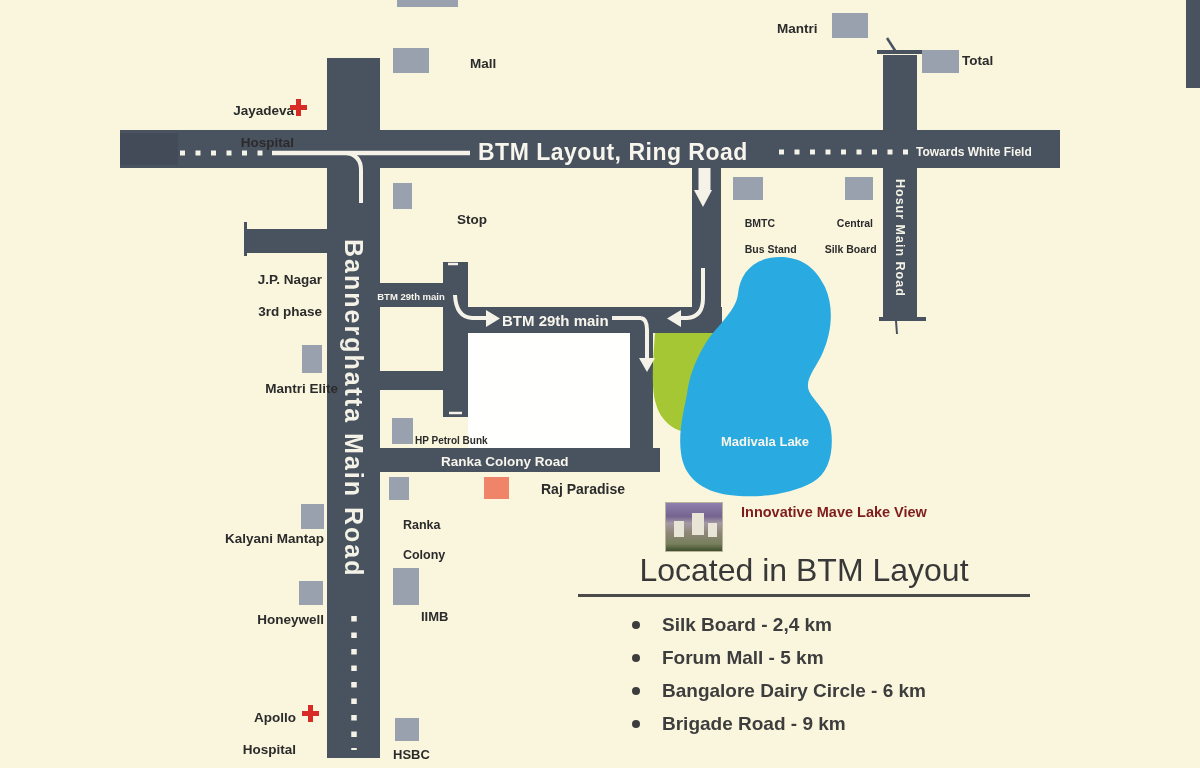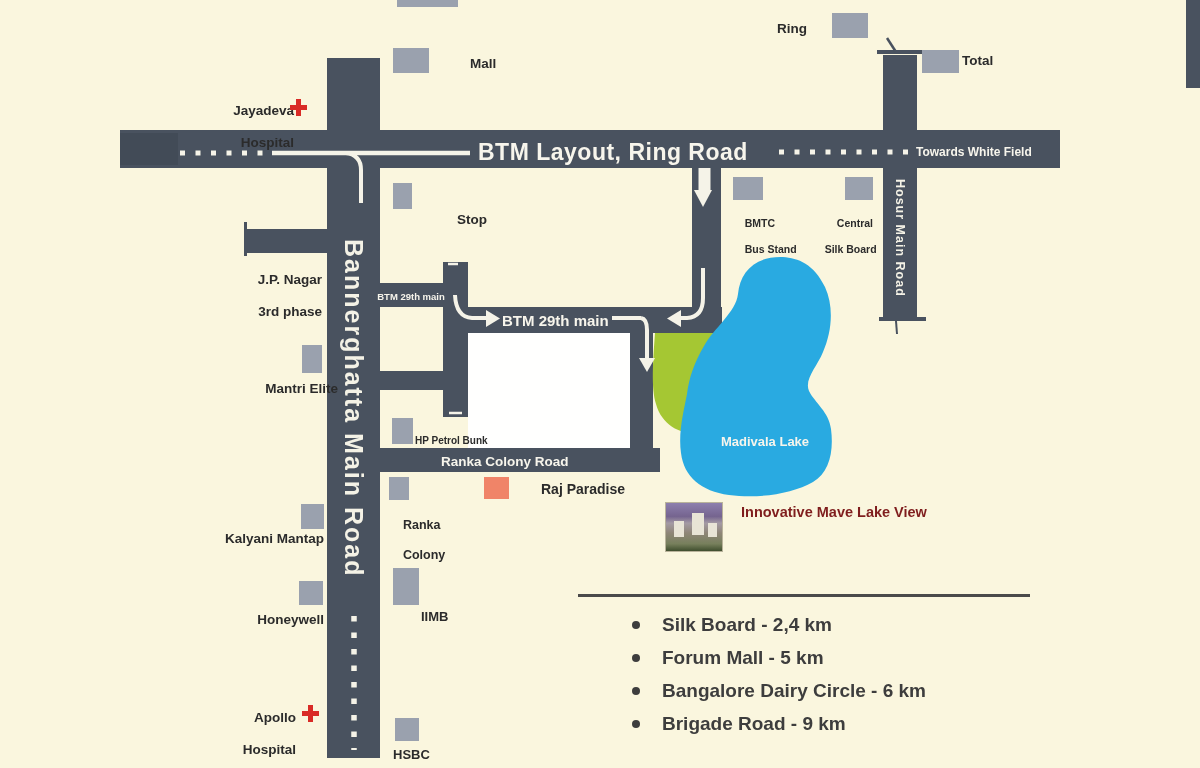--- a/index.html
+++ b/index.html
@@ -111,21 +111,21 @@
 
   <div class="lbl two-line" style="left:202px;top:87px;width:92px;text-align:right;">
     <span>Jayadeva</span><br>
     <span>Hospital</span>
   </div>
   <div class="cross" style="left:290px;top:99px;"></div>
 
   <div class="gray-rect" style="left:393px;top:48px;width:36px;height:25px;"></div>
   <div class="lbl" style="left:470px;top:56px;font-size:13.5px;">Mall</div>
 
-  <div class="lbl" style="left:777px;top:21px;font-size:13.5px;">Ring</div>
+  <div class="lbl" style="left:777px;top:21px;font-size:13.5px;">Mantri</div>
   <div class="gray-rect" style="left:832px;top:13px;width:36px;height:25px;"></div>
 
   <div class="gray-rect" style="left:922px;top:50px;width:37px;height:23px;"></div>
   <div class="lbl" style="left:962px;top:53px;font-size:13.5px;">Total</div>
 
   <div class="gray-rect" style="left:393px;top:183px;width:19px;height:26px;"></div>
   <div class="lbl" style="left:457px;top:212px;font-size:13.5px;">Stop</div>
 
   <div class="gray-rect" style="left:733px;top:177px;width:30px;height:23px;"></div>
   <div class="lbl" style="left:733px;top:204px;font-size:10.5px;line-height:13px;">
@@ -177,20 +177,21 @@
   <div class="gray-rect" style="left:395px;top:718px;width:24px;height:23px;"></div>
   <div class="lbl" style="left:393px;top:747px;font-size:13px;">HSBC</div>
 
   <div class="thumb">
     <i style="left:8px;top:18px;width:10px;height:16px;"></i>
     <i style="left:26px;top:10px;width:12px;height:22px;"></i>
     <i style="left:42px;top:20px;width:9px;height:14px;"></i>
   </div>
   <div class="project-label">Innovative Mave Lake View</div>
 
+  <div class="heading">Located in BTM Layout</div>
   <div class="heading-rule"></div>
 
   <div class="bullets">
     <div class="bullet-row">
       <span class="bullet-dot"></span>
       <span class="bullet-text">Silk Board - 2,4 km</span>
     </div>
     <div class="bullet-row">
       <span class="bullet-dot"></span>
       <span class="bullet-text">Forum Mall - 5 km</span>

